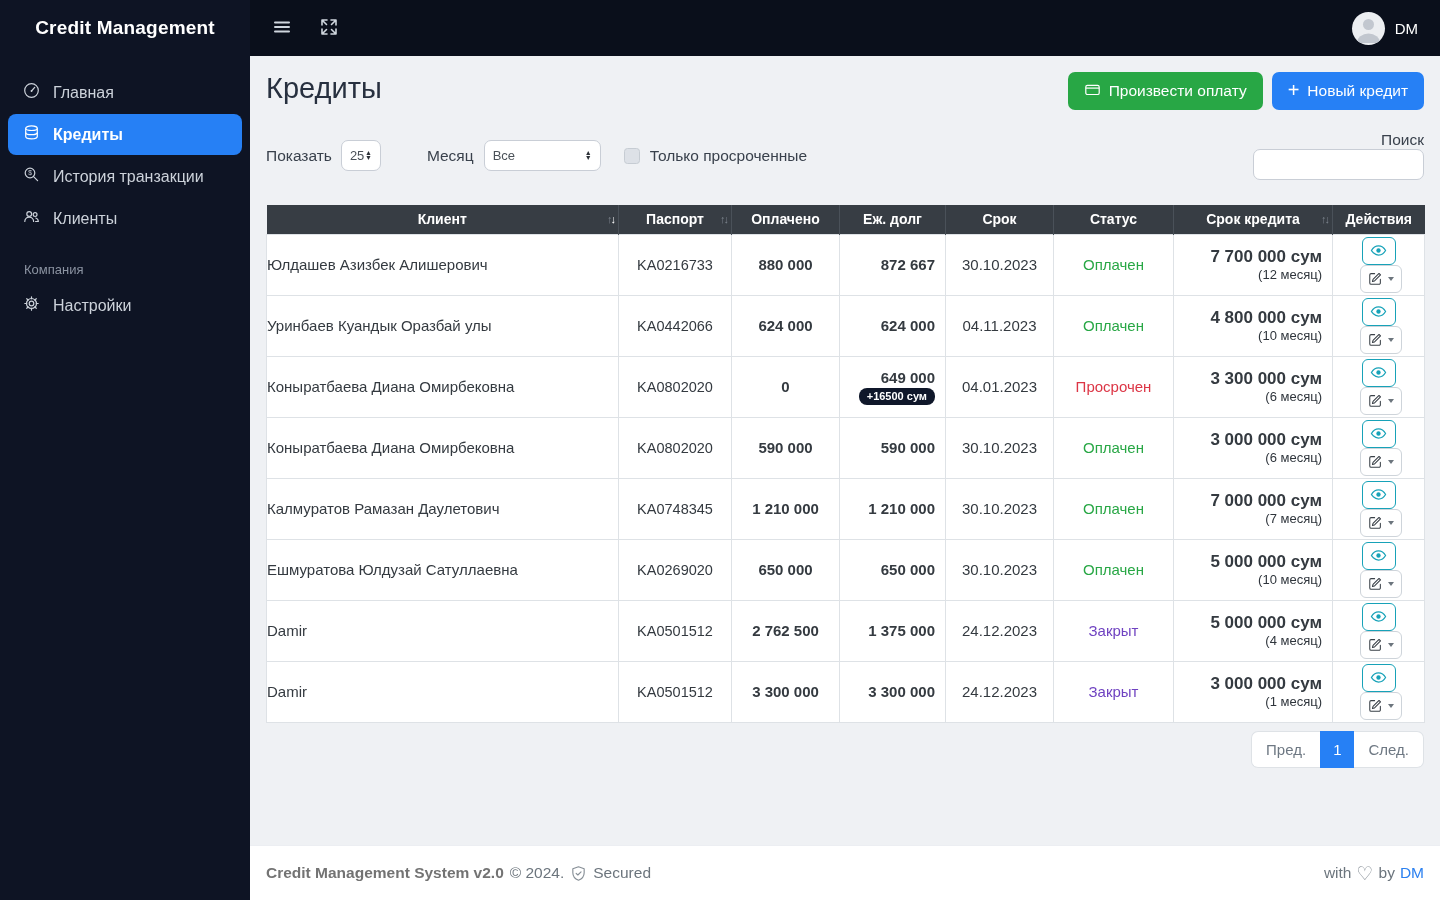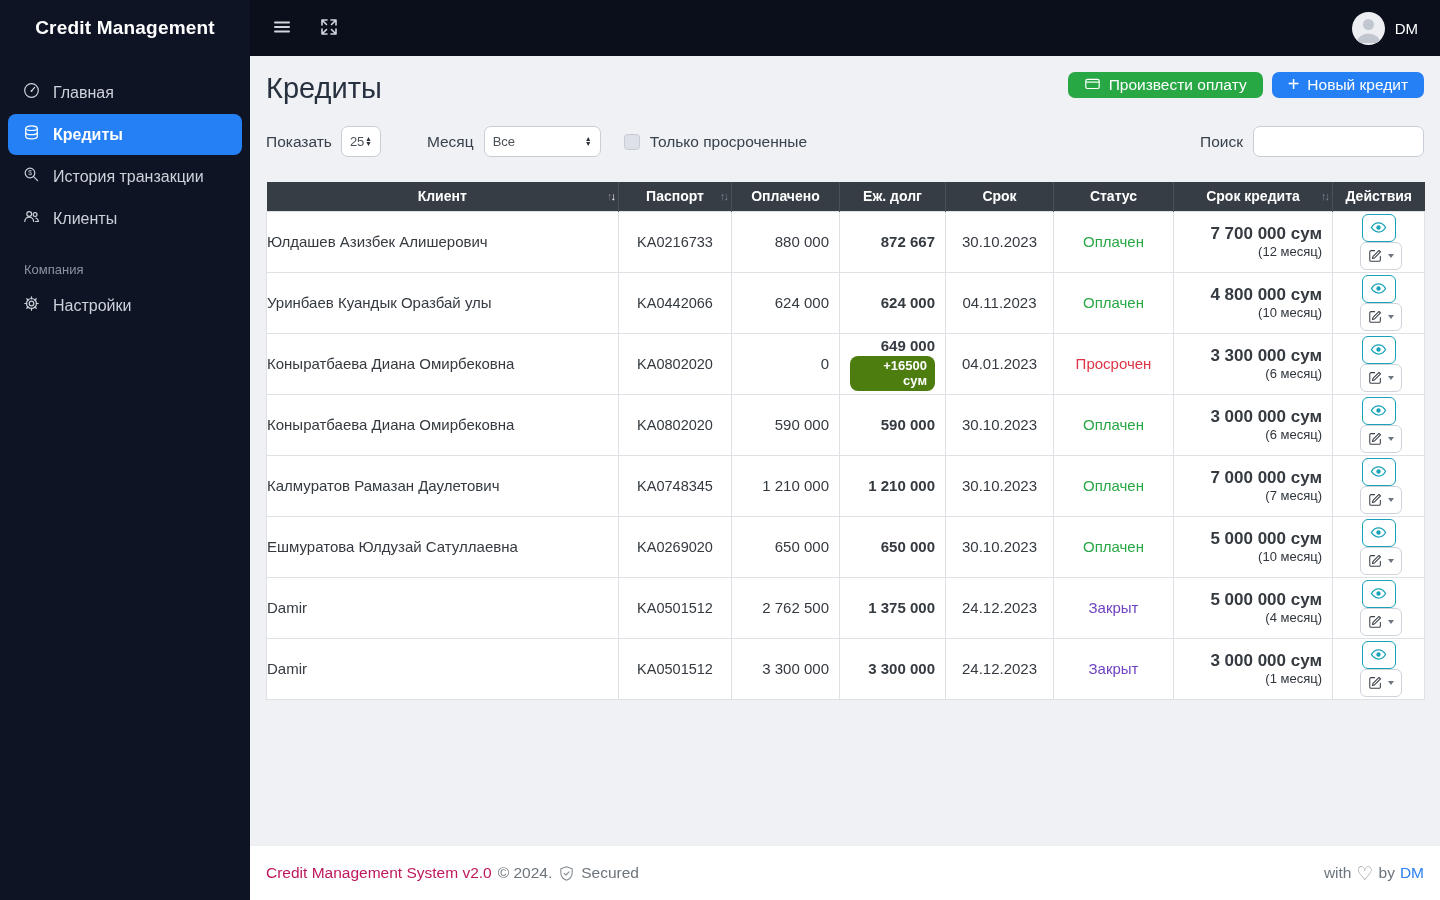--- a/index.html
+++ b/index.html
@@ -28,60 +28,60 @@
                 display:flex; align-items:center; }
   .topbar .spacer { flex:1; }
   .user { display:flex; align-items:center; gap:10px; color:#fff; font-size:15px; cursor:pointer; }
   .avatar { width:33px; height:33px; border-radius:50%; background:#eceef1; overflow:hidden; }
   
   .main { flex:1; padding:16px 16px 0; overflow:hidden; }
   .title-row { display:flex; align-items:flex-start; justify-content:space-between; margin-bottom:21px; }
   .page-title { margin:0; font-size:29px; font-weight:500; color:#27303f; }
   .top-actions { display:flex; gap:9px; }
   .btn { display:inline-flex; align-items:center; gap:8px; border:none; border-radius:7px;
-         height:26px; padding:0 16px; font-size:15.5px; color:#fff; cursor:pointer;
+         height:38px; padding:0 16px; font-size:15.5px; color:#fff; cursor:pointer;
          font-family:inherit; }
   .btn-pay { background:#28a745; }
   .btn-new { background:#2680f5; }
   .plus-glyph { font-size:20px; font-weight:400; line-height:1; margin-top:-2px; }
   
   .filter-row { display:flex; align-items:center; margin-bottom:25px; font-size:15.5px; color:#39414c; }
   .mini-select { height:31px; border:1px solid #c9ced6; border-radius:7px; background:#fff;
                  display:flex; align-items:center; justify-content:space-between; padding:0 8px;
                  font-size:13px; color:#4a5158; cursor:pointer; }
   .sel-show { width:40px; margin-left:9px; }
   .sel-month { width:117px; margin-left:10px; }
   .lbl-month { margin-left:46px; }
   .carets { display:flex; flex-direction:column; line-height:.62; font-size:7px; color:#2c3138; }
   .checkbox { width:16px; height:16px; border-radius:3.5px; background:#dde1e7;
               border:1px solid #c6ccd3; margin-left:23px; cursor:pointer; }
   .chk-label { margin-left:10px; }
-  .search-wrap { margin-left:auto; display:flex; align-items:center; }
+  .search-wrap { margin-left:auto; display:flex; align-items:flex-end;flex-direction:column; }
   .search-input { width:171px; height:31px; border:1px solid #c9ced6; border-radius:7px;
                   background:#fff; margin-left:10px; padding:0 9px; font:inherit; font-size:14px; }
   
   table.credits { width:100%; border-collapse:collapse; table-layout:fixed; }
   .col-0{width:352px}.col-1{width:113px}.col-2{width:108px}.col-3{width:106px}
   .col-4{width:108px}.col-5{width:120px}.col-6{width:159px}.col-7{width:92px}
   thead th { background:#373d44; color:#fff; font-size:14px; font-weight:bold; height:29px;
              text-align:center; position:relative; border-right:1px solid #4a5159; padding:0 6px; }
   thead th:last-child { border-right:none; }
   .sort { position:absolute; right:4px; top:50%; transform:translateY(-50%);
           font-size:11px; letter-spacing:-2px; color:#7b838c; font-weight:normal; }
   .sort i { font-style:normal; }
   .sort.sort-active .sd { color:#fff; }
   tbody td { border:1px solid #dee2e6; background:#fff; height:39px; padding:2px 10px;
              font-size:15px; color:#343a40; vertical-align:middle; overflow:hidden; }
   .cell-client { text-align:left; padding-left:0; }
   .cell-passport { text-align:center; font-size:14.5px; }
-  .cell-paid { text-align:right; font-weight:normal; }
+  .cell-paid { text-align:center; font-weight:bold; }
   .cell-monthly { text-align:right; }
   .mon-wrap { display:flex; flex-direction:column; align-items:flex-end; }
   .mon-num { font-weight:bold; }
-  .badge-penalty { display:inline-block; background:#4d7c0f; color:#fff; font-size:13px;
+  .badge-penalty { display:inline-block; background:#0f172a; color:#fff; font-size:11px;
                    font-weight:bold; padding:2.5px 8px; border-radius:8px; margin-top:2px; }
   .cell-date { text-align:center; }
   .cell-status { text-align:center; }
   .cell-amount { text-align:right; line-height:1.25; }
   .amt { font-weight:bold; font-size:17px; }
   .term { font-weight:normal; font-size:13px; color:#2f353c; }
   .cell-actions { text-align:center; padding:2px 4px; }
   .btn-eye { width:34px; height:28px; border:1px solid #17a2b8; border-radius:6px; background:#fff;
              display:inline-flex; align-items:center; justify-content:center; cursor:pointer;
              vertical-align:middle; }
@@ -94,21 +94,21 @@
   .pagination { display:flex; justify-content:flex-end; margin-top:8px; }
   .page-btn { height:37px; display:flex; align-items:center; padding:0 14px; background:#fff;
               border:1px solid #dee2e6; color:#6e7883; font-size:15px; cursor:pointer; }
   .page-btn.prev { border-radius:7px 0 0 7px; border-right:none; }
   .page-btn.next { border-radius:0 7px 7px 0; border-left:none; }
   .page-btn.active { background:#2680f5; border-color:#2680f5; color:#fff; padding:0 12px; }
   
   .footer { height:55px; min-height:55px; background:#fff; border-top:1px solid #eceef2;
             display:flex; align-items:center; padding:0 16px; font-size:15.5px; color:#6c757d; }
   .footer-left { display:flex; align-items:center; gap:6px; }
-  .footer-brand { color:#be185d; font-weight:normal; cursor:pointer; }
+  .footer-brand { color:#737373; font-weight:bold; cursor:pointer; }
   .footer-right { margin-left:auto; display:flex; align-items:center; gap:5px; }
   .heart-glyph { font-size:19px; color:#868e96; line-height:1; }
   .footer-link { color:#2b80f0; cursor:pointer; }
 </style>
 </head>
 <body>
 
 <aside class="sidebar">
   <div class="brand">Credit Management</div>
   <nav class="nav">
@@ -547,20 +547,25 @@
             <path d="M14 9.5v4a1.5 1.5 0 0 1-1.5 1.5h-9A1.5 1.5 0 0 1 2 13.5v-9A1.5 1.5 0 0 1 3.5 3h4"></path>
           </svg>
         </span>
         <span class="caret-down"></span>
       </button>
     </td>
   </tr>
 </tbody>
     </table>
 
+    <div class="pagination">
+      <div class="page-btn prev">Пред.</div>
+      <div class="page-btn active">1</div>
+      <div class="page-btn next">След.</div>
+    </div>
   </main>
 
   <footer class="footer">
     <div class="footer-left">
       <span class="footer-brand">Credit Management System v2.0</span>
       <span>© 2024.</span>
       <span style="display:inline-flex;">
         <svg width="17" height="17" viewBox="0 0 18 18" fill="none" stroke="#868e96" stroke-width="1.2" stroke-linecap="round" stroke-linejoin="round">
           <path d="M9 1.8l6 2.2v4.3c0 4-2.6 6.6-6 7.9-3.4-1.3-6-3.9-6-7.9V4z"></path>
             <path d="M6.5 8.8l1.8 1.8 3.4-3.4"></path>

